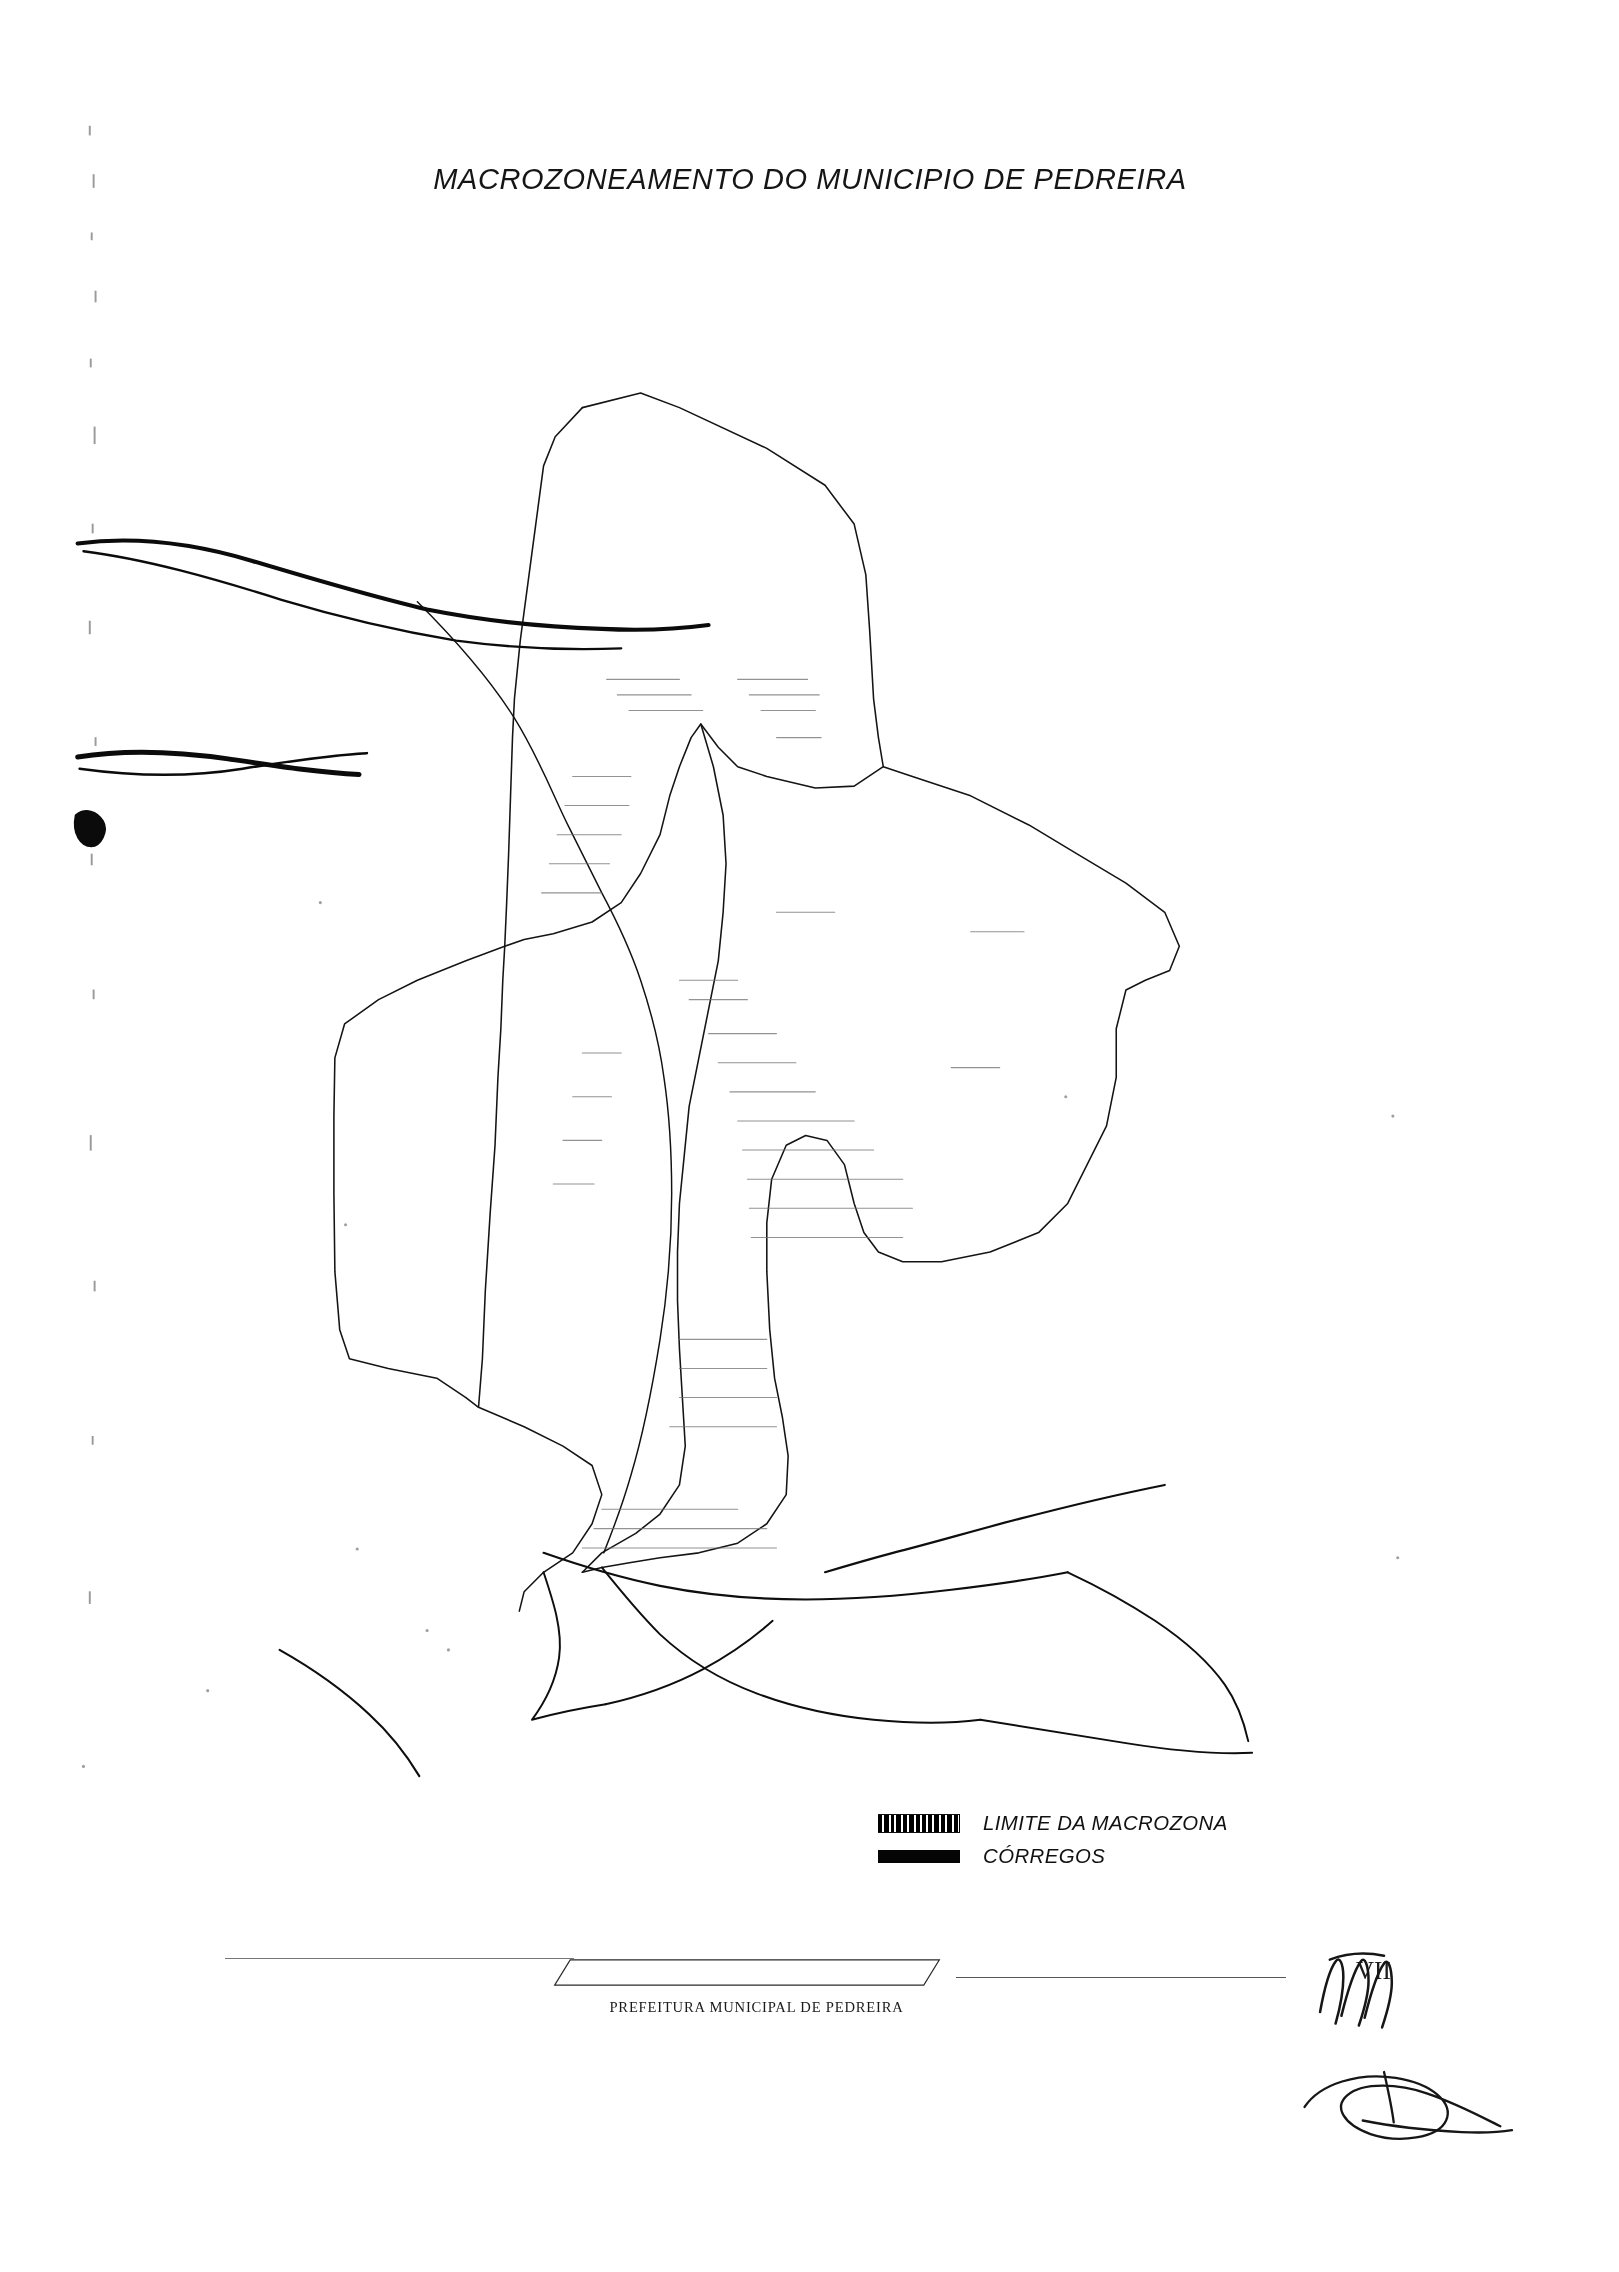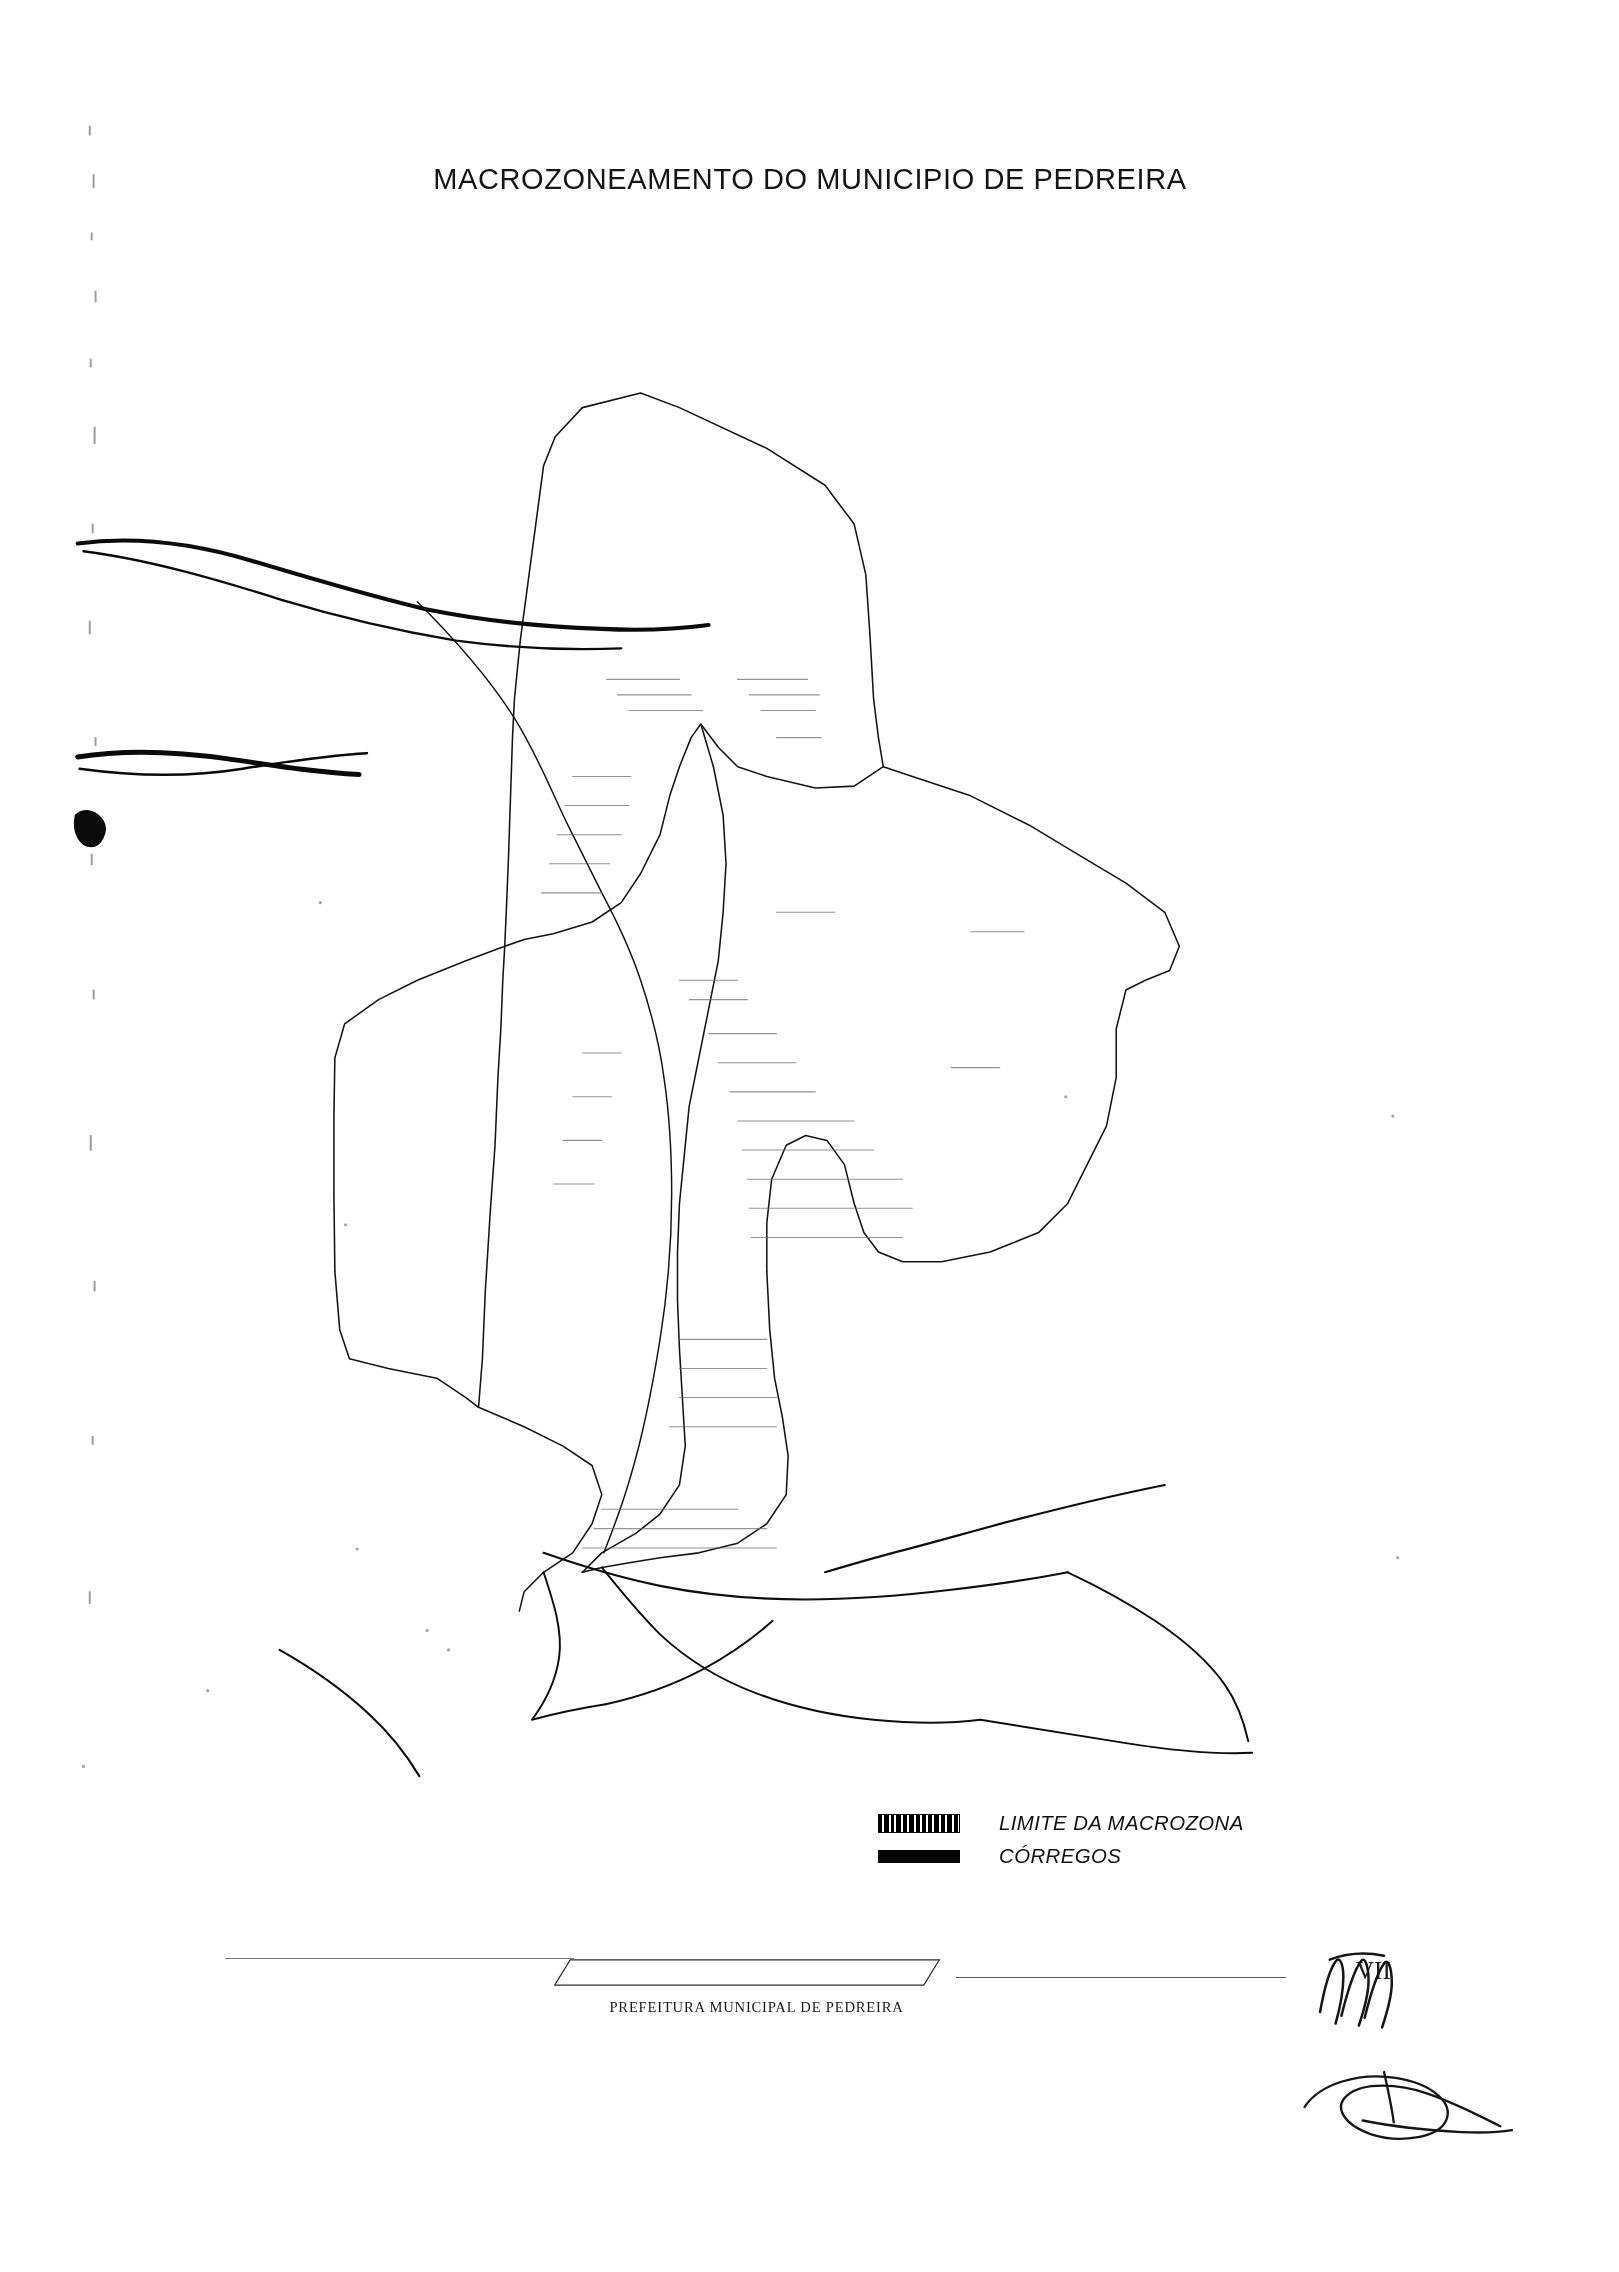--- a/index.html
+++ b/index.html
@@ -18,20 +18,21 @@
 
   
   #title-block {
     position: absolute;
     left: 0;
     top: 163px;
     width: 1620px;
     text-align: center;
   }
   #title-main {
+    font-style: italic;
     font-size: 29px;
     letter-spacing: 0.6px;
     color: #151515;
     white-space: nowrap;
   }
   #title-sub {
     font-style: italic;
     font-size: 24px;
     letter-spacing: 0.5px;
     margin-top: 11.6px;
@@ -52,21 +53,20 @@
   #legend {
     position: absolute;
     left: 878px;
     top: 1807px;
     width: 408px;
   }
   .legend-row {
     display: flex;
     align-items: center;
     height: 33px;
-    gap: 16px;
   }
   .legend-swatch {
     width: 82px;
     height: 16.5px;
     margin-right: 23px;
     flex: 0 0 auto;
   }
   .swatch-macrozona {
     background:
       repeating-linear-gradient(90deg,

